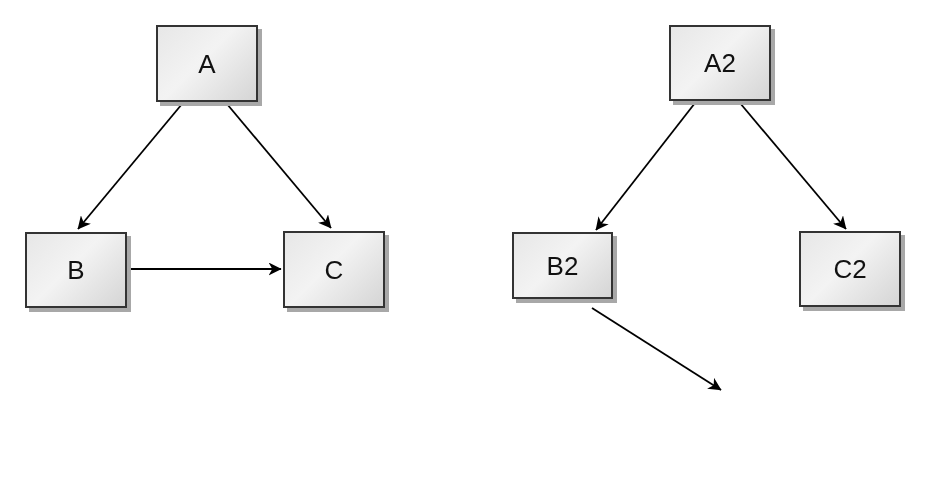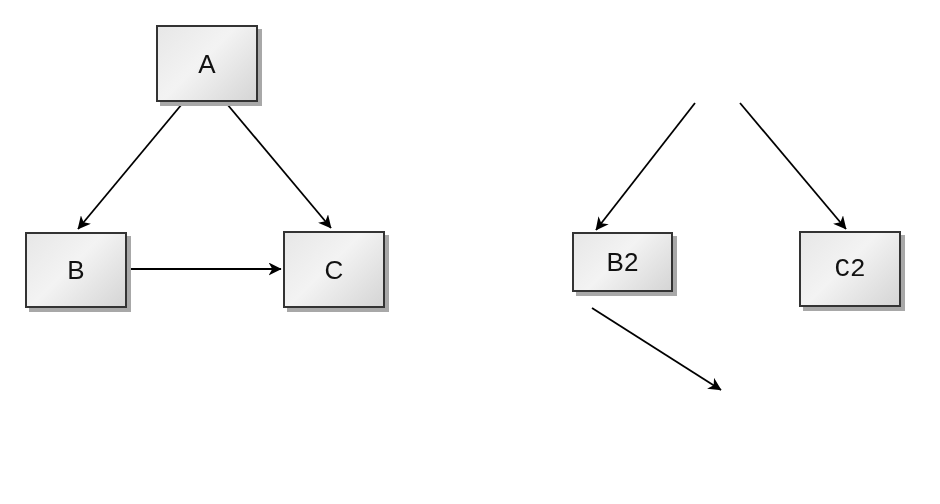--- a/index.html
+++ b/index.html
@@ -62,20 +62,23 @@
 
   <div class="node" style="left: 156px; top: 25px; width: 102px; height: 77px;">
     <span class="node-label">A</span>
   </div>
   <div class="node" style="left: 25px; top: 232px; width: 102px; height: 76px;">
     <span class="node-label">B</span>
   </div>
   <div class="node" style="left: 283px; top: 231px; width: 102px; height: 77px;">
     <span class="node-label">C</span>
   </div>
-  <div class="node" style="left: 572px; top: 232px; width: 101px; height: 60px;">
+  <div class="node" style="left: 669px; top: 25px; width: 102px; height: 76px;">
+    <span class="node-label">A2</span>
+  </div>
+  <div class="node" style="left: 512px; top: 232px; width: 101px; height: 67px;">
     <span class="node-label">B2</span>
   </div>
-  <div class="node" style="left: 799px; top: 231px; width: 102px; height: 76px; font-family: Liberation Mono, monospace;">
+  <div class="node" style="left: 799px; top: 231px; width: 102px; height: 76px;">
     <span class="node-label">C2</span>
   </div>
 
 </div>
 
 </body></html>

